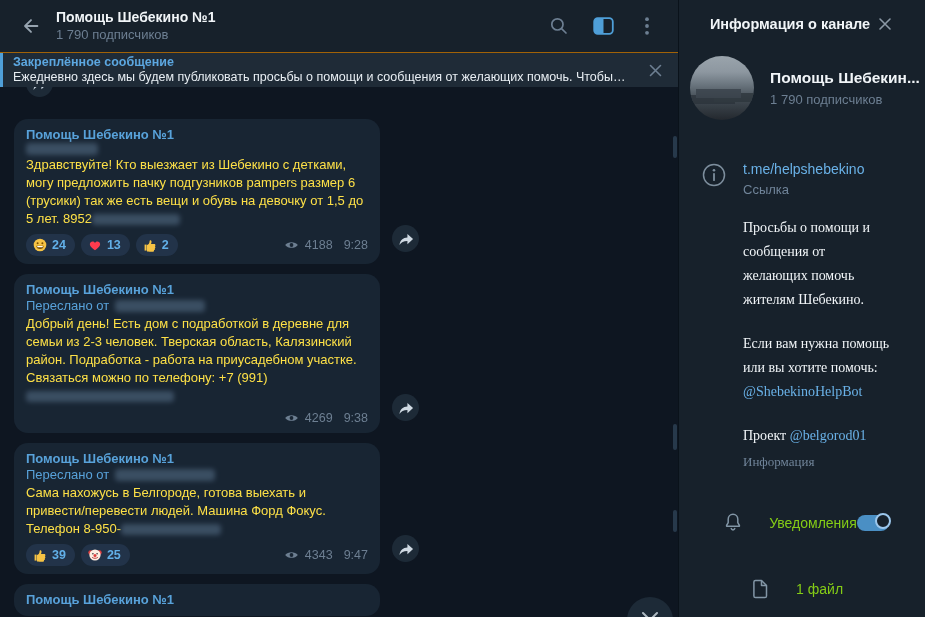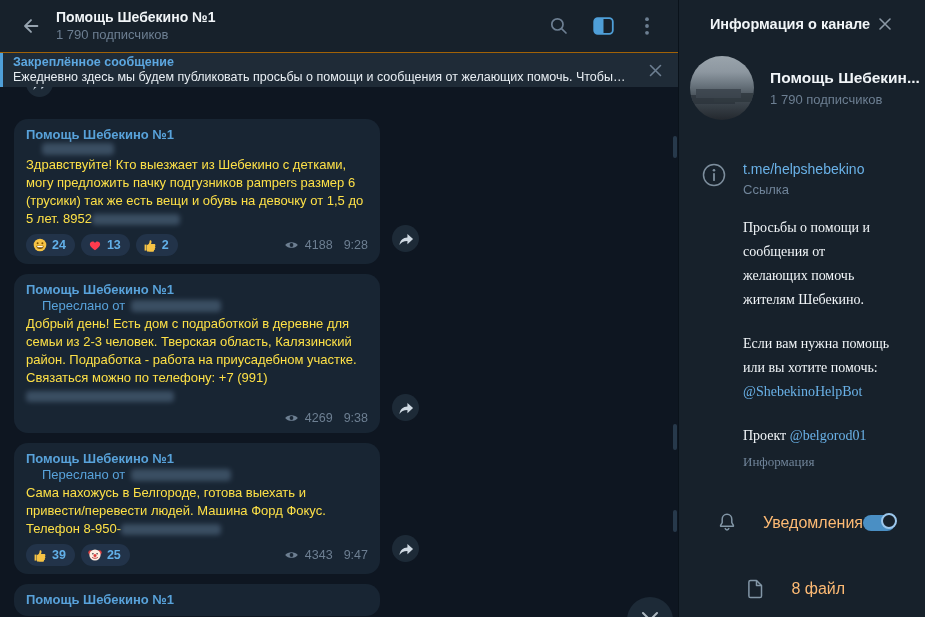--- a/index.html
+++ b/index.html
@@ -27,21 +27,21 @@
   .pinned-text { color:#e8eef3; font-size:12.5px; line-height:15px; white-space:nowrap;
     overflow:hidden; text-overflow:ellipsis; }
   .pinned-close { width:34px; height:34px; flex:none; display:flex; align-items:center; justify-content:center;
     cursor:pointer; margin-right:6px; }
 
   .messages { position:absolute; top:87px; left:0; right:0; bottom:0; overflow:hidden; padding-left:14px; }
   .msg-row { display:flex; align-items:flex-end; margin-bottom:10px; }
   .msg-row.partial-top { margin-top:-17px; }
   .bubble { width:366px; background:#182533; border-radius:14px; padding:7px 12px 8px 12px; }
   .msg-title { color:#58a2da; font-size:13px; font-weight:bold; line-height:17px; cursor:pointer; }
-  .msg-fwd { color:#58a2da; font-size:13px; line-height:16px; display:flex; align-items:center; gap:6px;margin-left:16px; }
+  .msg-fwd { color:#58a2da; font-size:13px; line-height:16px; display:flex; align-items:center; gap:6px; }
   .redacted { display:inline-block; height:11px; border-radius:4px; background:#41566b;
     filter:blur(2.5px); vertical-align:middle; opacity:.85; }
   .msg-text { color:#fde047; font-size:13px; line-height:18px; margin-top:1px; }
   .msg-footer { display:flex; align-items:center; margin-top:6px; }
   .reactions { display:flex; align-items:center; gap:6px; }
   .chip { display:inline-flex; align-items:center; gap:5px; height:22px; padding:0 9px 0 7px;
     background:#223349; border-radius:11px; cursor:pointer; }
   .chip .cnt { color:#62b0e8; font-size:12.5px; font-weight:bold; }
   .meta { margin-left:auto; display:flex; align-items:center; gap:6px; color:#6d7f92; font-size:12.5px; }
   .meta .time { margin-left:5px; }
@@ -77,21 +77,21 @@
   .info-icon-col { width:42px; flex:none; padding-top:2px; }
   .info-link { color:#6ab2e8; font-size:14px; line-height:18px; cursor:pointer; }
   .info-sub { color:#708499; font-size:13px; line-height:17px; margin-top:3px; }
   .about { padding:18px 32px 12px 64px; color:#f1f5f8; font-size:14px; line-height:24px;font-family:Liberation Serif, serif; }
   .about .para { margin-bottom:20px; }
   .about .blue { color:#6ab2e8; cursor:pointer; }
   .about-label { color:#708499; font-size:13px; margin-top:2px; }
 
   .panel-row { display:flex; align-items:center; padding:0 16px 0 22px; height:46px; cursor:pointer; }
   .panel-row .row-icon { width:42px; flex:none; display:flex; align-items:center; }
-  .panel-row .row-label { color:#fdba74; font-size:16px; flex:1;margin-left:6px; }
+  .panel-row .row-label { color:#84cc16; font-size:14px; flex:1;margin-left:6px; }
   .panel-section { padding:6px 0; }
 
   .toggle { width:32px; height:16px; border-radius:8px; background:#4a8fc4; position:relative; flex:none; cursor:pointer; }
   .toggle .knob { position:absolute; right:-2px; top:-2px; width:16px; height:16px; border-radius:50%;
     background:#17212b; border:2px solid #9cc7ec; }
 
   svg { display:block; }
 </style>
 </head>
 <body>
@@ -367,21 +367,21 @@
     <div class="panel-gap"></div>
 
     <div class="panel-section">
       <div class="panel-row">
         <div class="row-icon">
           <svg width="24" height="24" viewBox="0 0 24 24">
             <path d="M7.5 3.5 H13.5 L18.5 8.5 V19 a1.6 1.6 0 0 1 -1.6 1.6 H7.5 A1.6 1.6 0 0 1 5.9 19 V5.1 A1.6 1.6 0 0 1 7.5 3.5 Z" stroke="#8296a6" stroke-width="1.5" fill="none" stroke-linejoin="round"></path>
             <path d="M13.5 3.5 V8.5 H18.5" stroke="#8296a6" stroke-width="1.5" fill="none" stroke-linejoin="round"></path>
           </svg>
         </div>
-        <div class="row-label">8 файл</div>
+        <div class="row-label">1 файл</div>
       </div>
       <div class="panel-row">
         <div class="row-icon">
           <svg width="24" height="24" viewBox="0 0 24 24">
             <path d="M9.5 7.8 H7.6 a4.2 4.2 0 0 0 0 8.4 h1.9 M14.5 7.8 h1.9 a4.2 4.2 0 0 1 0 8.4 h-1.9 M8.6 12 h6.8" stroke="#8296a6" stroke-width="1.6" fill="none" stroke-linecap="round"></path>
           </svg>
         </div>
         <div class="row-label">15 ссылок</div>
       </div>
     </div>

